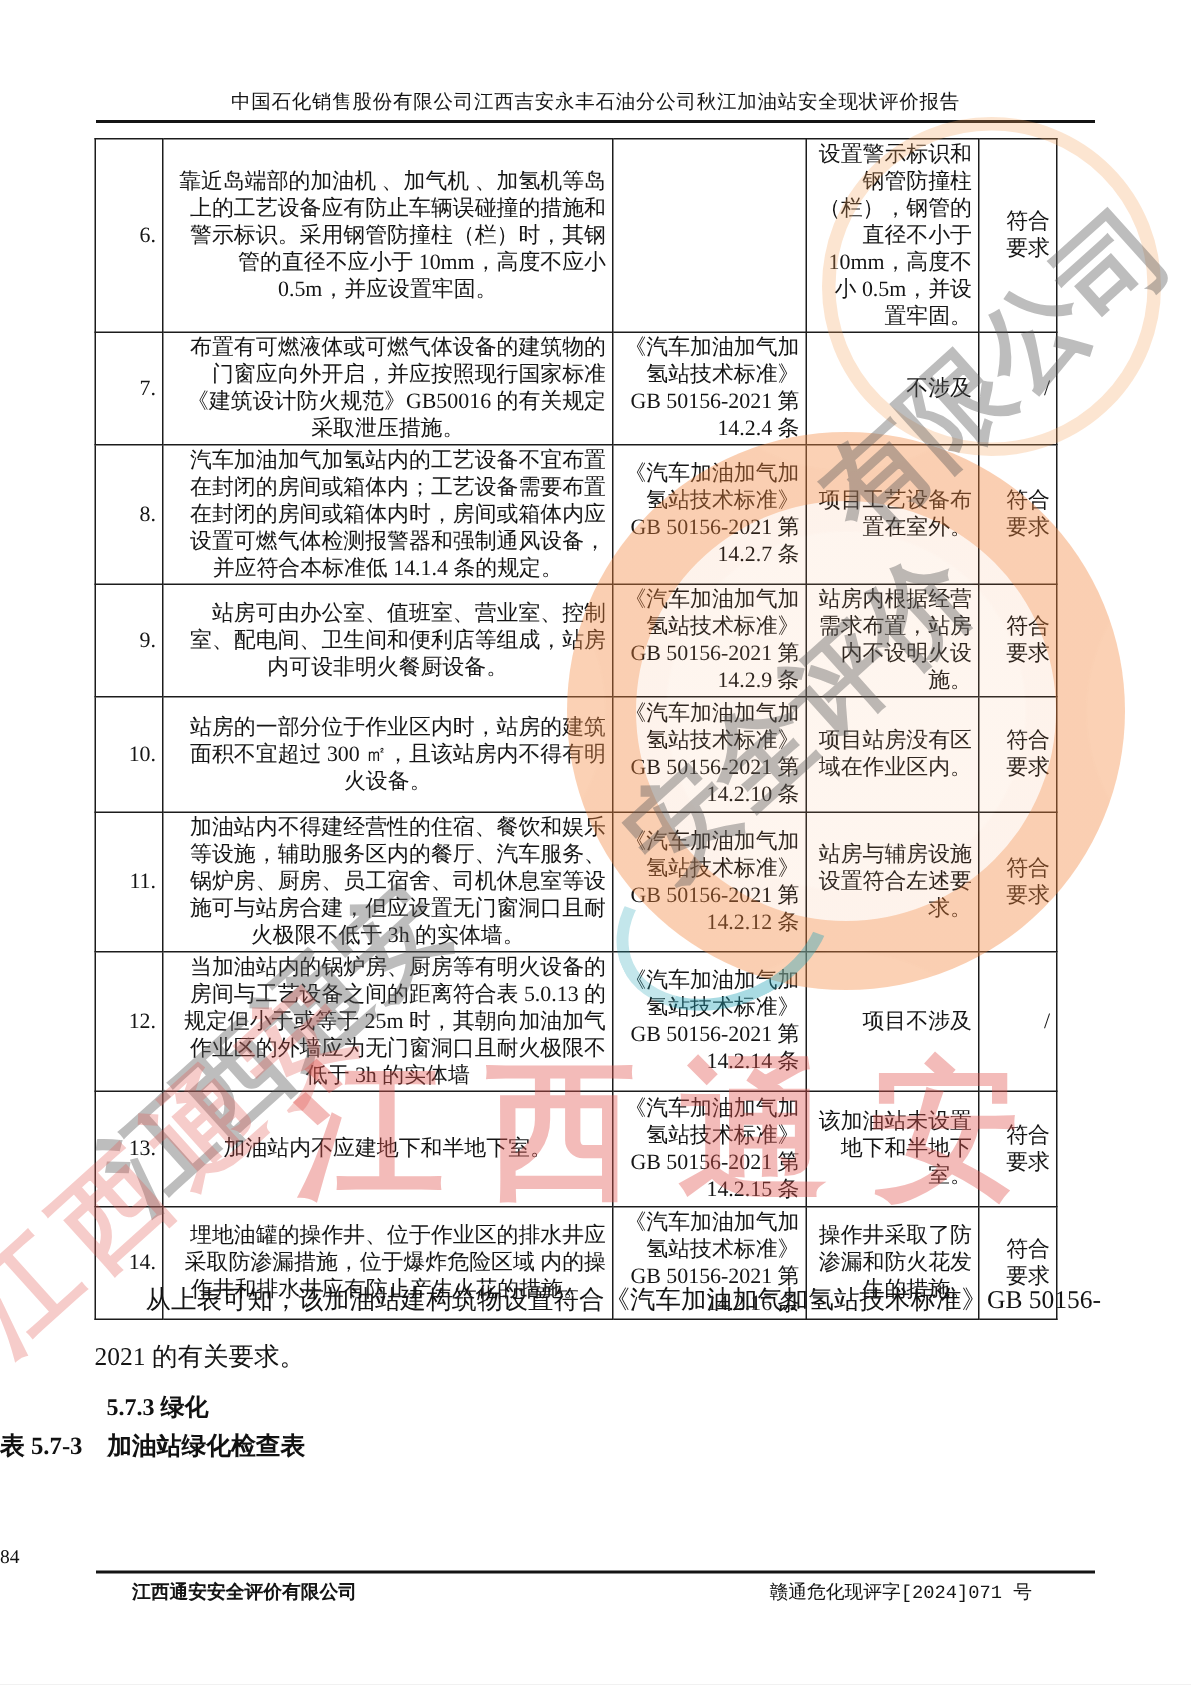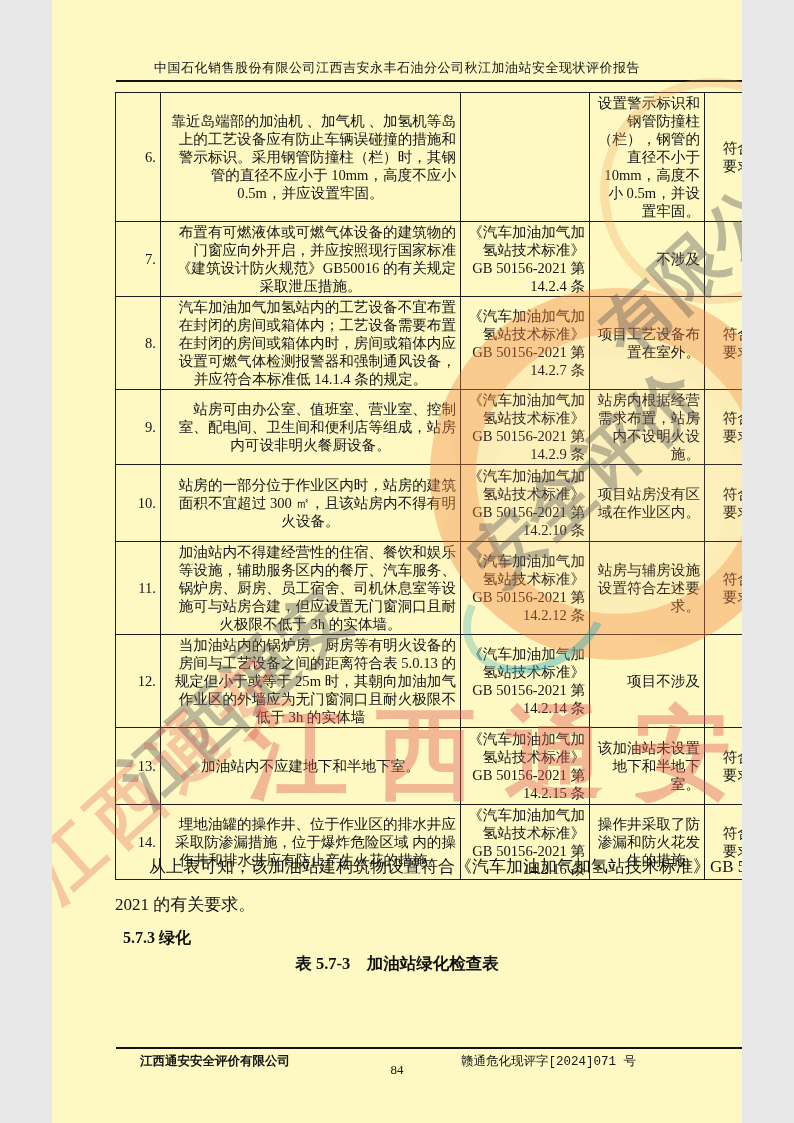--- a/index.html
+++ b/index.html
@@ -1,48 +1,48 @@
 <!DOCTYPE html>
 <html><head>
 <meta charset="utf-8">
 <style>
   * { margin:0; padding:0; box-sizing:border-box; }
   html,body { background:#e8e8e8; }
   .page {
-    position:relative; width:690px; height:1123px; margin:0 auto;
-    background:#fef9c3; overflow:hidden;
+    position:relative; width:794px; height:1123px; margin:0 auto;
+    background:#ffffff; overflow:hidden;
     font-family:"Liberation Serif","DejaVu Serif",serif; color:#111;
   }
   .content { position:absolute; inset:0; z-index:1; }
 
   .header-title { position:absolute; top:59px; left:0; width:100%;
     text-align:center; font-size:13px; letter-spacing:0.5px; color:#141414; }
   .header-rule { position:absolute; top:80px; left:64px; width:666px; height:2px; background:#141414; }
 
   table.ctable { position:absolute; left:63px; top:92px; width:641px;
     border-collapse:collapse; table-layout:fixed; }
   table.ctable td { border:1.6px solid #1c1c1c; vertical-align:middle;
     padding:1px 4px; font-size:14.6px; line-height:18px; color:#151515;text-align:right; }
   td.col-no { text-align:center; }
   td.col-content { text-align:justify; text-align-last:center; }
   td.col-standard, td.col-check, td.col-result { text-align:center; }
 
   .summary { position:absolute; left:63px; top:848px; width:672px;
     font-size:17px; line-height:38px; text-indent:2em; color:#141414; }
 
   .sec-heading { position:absolute; left:71px; top:928px; font-size:16px; font-weight:bold; color:#111; }
-  .tbl-caption { position:absolute; top:953px; left:0; width:100%; text-align:center;
+  .tbl-caption { position:absolute; top:953px; left:0; width:100%; 
     font-size:16.5px; font-weight:bold; color:#111;font-family:Liberation Serif, serif; }
 
   table.gtable { position:absolute; left:92px; top:984px; width:571px;
     border-collapse:collapse; table-layout:fixed; }
   table.gtable td { border:1.6px solid #1c1c1c; vertical-align:middle;
     text-align:center; font-size:14px; line-height:17px; padding:2px 3px; color:#151515; }
 
-  .page-number { position:absolute; top:1030px; left:0; width:100%; text-align:center; font-size:13px;margin-top:32px; }
+  .page-number { position:absolute; top:1030px; left:0; width:100%; font-size:13px; }
   .footer-rule { position:absolute; top:1047px; left:64px; width:666px; height:2px; background:#141414; }
   .footer-left { position:absolute; top:1053px; left:88px; font-size:12.5px; color:#141414;font-weight:bold; }
   .footer-right { position:absolute; top:1053px; right:106px; font-size:12.5px; color:#141414;font-family:Liberation Mono, monospace; }
 
   
   .wm-layer { position:absolute; inset:0; z-index:5; pointer-events:none; overflow:hidden; }
   .wm-stamp-ring { position:absolute; left:378px; top:288px; width:372px; height:372px;
     border-radius:50%; border:46px solid rgba(243,134,62,0.33);
     background:radial-gradient(circle, rgba(249,176,120,0.12) 0 60%, rgba(243,134,62,0.10) 61% 100%); }
   .wm-top-ring { position:absolute; left:548px; top:78px; width:226px; height:226px;

